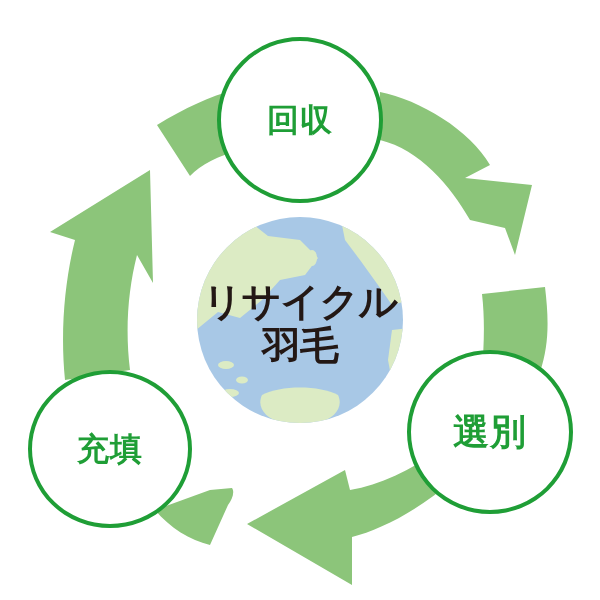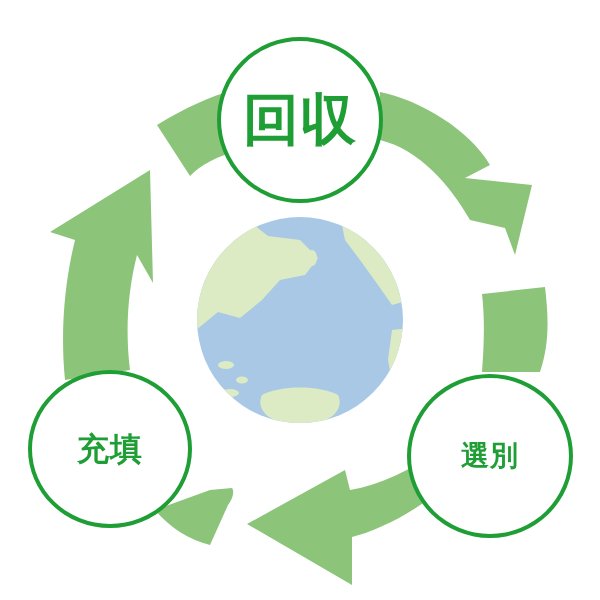--- a/index.html
+++ b/index.html
@@ -6,23 +6,23 @@
     body { width: 600px; height: 600px; overflow: hidden; position: relative;
            font-family: "DejaVu Sans", "Liberation Sans", sans-serif; }
     #stage { position: absolute; left: 0; top: 0; width: 600px; height: 600px; }
     .node {
       position: absolute; box-sizing: border-box; border-radius: 50%;
       background: #ffffff; border: 4px solid #1f9e36;
       display: flex; flex-direction: column; align-items: center; justify-content: center;
       color: #1f9e36; font-weight: bold; line-height: 1.15; text-align: center;
     }
     .node span { display: block; letter-spacing: 1px; }
-    #node-top { left: 217px; top: 37px; width: 166px; height: 166px; font-size: 56px; }
+    #node-top { left: 217px; top: 37px; width: 166px; height: 166px; font-size: 32px; }
     #node-left { left: 28px; top: 370px; width: 164px; height: 158px; font-size: 32px; }
-    #node-right { left: 407px; top: 374px; width: 166px; height: 164px; font-size: 28px; }
+    #node-right { left: 407px; top: 350px; width: 166px; height: 164px; font-size: 36px; }
     #center-label {
       position: absolute; left: 180px; top: 280px; width: 240px;
       text-align: center; color: #231815; font-weight: bold;
       font-size: 39px; line-height: 1.12; letter-spacing: -1px;
     }
     #center-label span { display: block; }
   </style>
 </head>
 <body>
 
@@ -66,20 +66,24 @@
         <path d="M 392 330 L 410 328 L 410 400 L 395 398 L 388 360 Z"></path>
         <path d="M 262 395 C 280 385, 320 385, 338 395 C 345 410, 330 425, 300 425 C 270 425, 255 410, 262 395 Z"></path>
         <ellipse cx="226" cy="365" rx="8" ry="4"></ellipse>
         <ellipse cx="242" cy="380" rx="6" ry="3.5"></ellipse>
         <ellipse cx="230" cy="393" rx="9" ry="4"></ellipse>
         <ellipse cx="312" cy="258" rx="5" ry="8"></ellipse>
       </g>
     </g>
   </svg>
 
+  <div id="center-label">
+    <span>リサイクル</span>
+    <span>羽毛</span>
+  </div>
 
   <div id="node-top" class="node">
     <span>回収</span>
   </div>
 
   <div id="node-right" class="node">
     <span>選別</span>
   </div>
 
   <div id="node-left" class="node">

